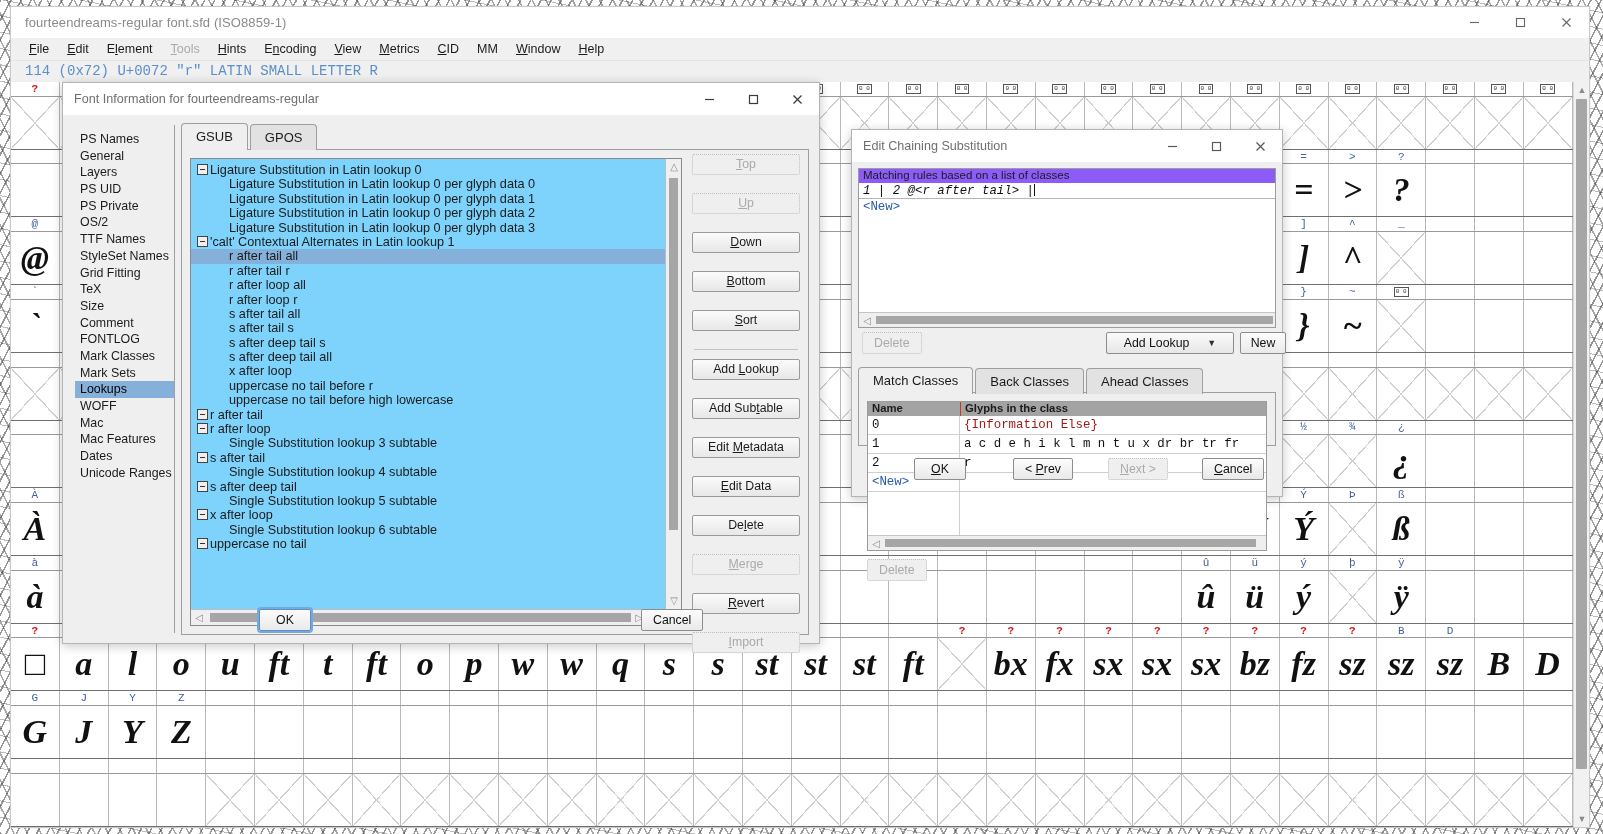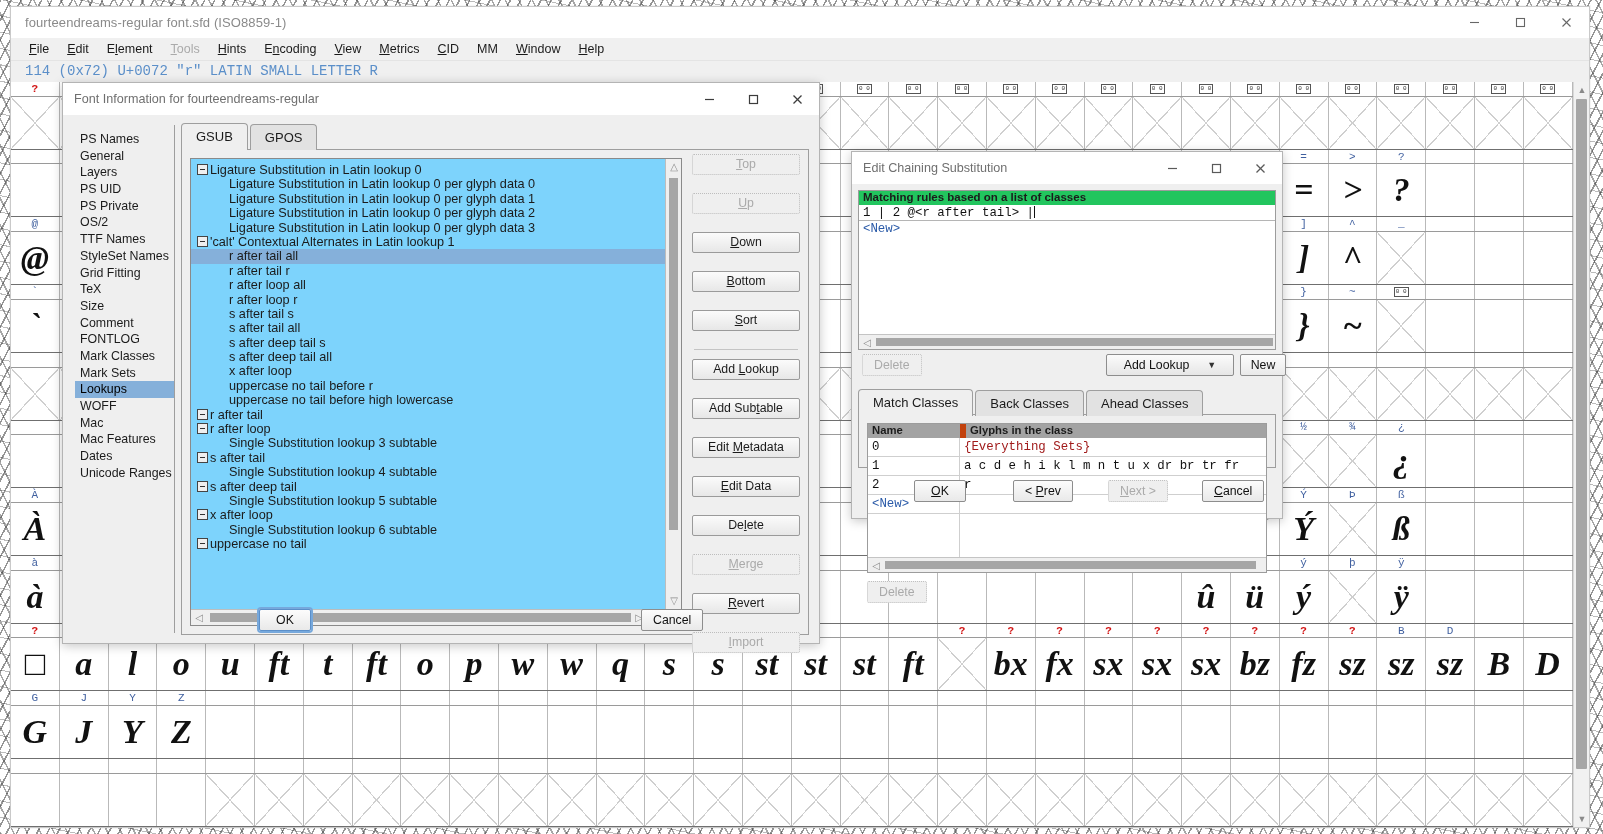--- a/index.html
+++ b/index.html
@@ -291,43 +291,43 @@
     padding: 0 11px;
     text-align: center; font-size: 12.3px; color: #111;
     background: linear-gradient(#fcfcfc, #e9e9e9);
     border: 1px solid #8d8d8d; border-radius: 2px;
   }
   .btn-std.default { box-shadow: 0 0 0 2px #76a8dc; border-color: #5b8fc9; }
   .btn-std.disabled { color: #aaa; border: 1px dotted #c0c0c0; background:#efefef; }
 
   
   #chaining {
-    left: 851px; top: 151px; width: 432px; height: 368px;
+    left: 851px; top: 129px; width: 432px; height: 368px;
   }
   #chaining .body { position: absolute; left:0; top:32px; right:0; bottom:0; }
 
   .cs-section {
     position: absolute; left: 6px; right: 6px; top: 6px; height: 160px;
     border: 1px solid #9c9c9c; background: #ffffff; overflow: hidden;
   }
   .cs-head {
-    height: 14px; background: #22c55e;
-    font-size: 11.5px; font-weight: bold; color: #1b1b1b;
+    height: 14px; background: #8b5cf6;
+    font-size: 11.5px; font-weight: normal; color: #1b1b1b;
     padding-left: 4px; line-height: 13px;
     white-space: nowrap; overflow: hidden;
   }
   .cs-rows { position: absolute; left:0; right:0; top:14px; bottom: 15px; background:#fff; }
   .cs-row {
     height: 16px; line-height: 16px;
     font-family: "Liberation Mono", monospace;
     font-size: 12.4px; color: #111;
     padding-left: 4px; white-space: nowrap;
     border-bottom: 1px solid #d2d2d2;
   }
-  .cs-row.first { border-bottom: 1px solid #b5b5b5; }
+  .cs-row.first { border-bottom: 1px solid #b5b5b5; font-style: italic; }
   .cs-row.new { color: #2a5aa8; border-bottom: none; }
   .caret { display:inline-block; width:1px; height:12px; background:#111; vertical-align:-2px; }
 
   .cs-hsb {
     position: absolute; left: 0; right: 0; bottom: 0; height: 15px;
     background: #efefef; border-top: 1px solid #c4c4c4;
   }
   .cs-hsb .thumb { position:absolute; left:17px; right:2px; top:3px; bottom:3px; background:#a6a6a6; }
 
   .cs-midrow { position:absolute; left: 6px; right: 6px; top: 170px; height: 24px; }
@@ -345,21 +345,21 @@
   .cs-tabpane {
     position:absolute; left:0; right:0; top:25px; bottom:0;
     border:1px solid #9e9e9e; background:#efefef;
   }
   .cls-table {
     position:absolute; left:8px; right:8px; top:8px; height: 150px;
     border: 1px solid #9c9c9c; background:#fff; overflow:hidden;
   }
   .cls-head { display:flex; height:14px; background:#a3a3a3; font-size:11.3px; font-weight:bold; color:#1b1b1b; }
   .cls-head .c1 { width: 92px; padding-left:4px; line-height:13px; }
-  .cls-head .c2 { flex:1; padding-left:4px; line-height:13px; border-left:6px solid #c2410c; }
+  .cls-head .c2 { flex:1; padding-left:4px; line-height:13px; border-left:1px solid #c2410c; }
   .cls-body { position:absolute; left:0; right:0; top:14px; bottom:15px; background:#fff; }
   .cls-row { display:flex; height:19px; border-bottom:1px solid #cfcfcf; }
   .cls-row .c1 {
     width:92px; padding-left:4px;
     font-family:"Liberation Mono", monospace; font-size:12.4px; color:#111;
     line-height:19px; border-right:1px solid #cfcfcf;
   }
   .cls-row .c2 {
     flex:1; padding-left:4px;
     font-family:"Liberation Mono", monospace; font-size:12.4px; color:#111;
@@ -1305,22 +1305,22 @@
                 <div class="tnode lvl1"><span class="expander"></span><span>Ligature Substitution in Latin lookup 0</span></div>
                 <div class="tnode lvl2"><span>Ligature Substitution in Latin lookup 0 per glyph data 0</span></div>
                 <div class="tnode lvl2"><span>Ligature Substitution in Latin lookup 0 per glyph data 1</span></div>
                 <div class="tnode lvl2"><span>Ligature Substitution in Latin lookup 0 per glyph data 2</span></div>
                 <div class="tnode lvl2"><span>Ligature Substitution in Latin lookup 0 per glyph data 3</span></div>
                 <div class="tnode lvl1"><span class="expander"></span><span>'calt' Contextual Alternates in Latin lookup 1</span></div>
                 <div class="tnode lvl2 sel"><span>r after tail all</span></div>
                 <div class="tnode lvl2"><span>r after tail r</span></div>
                 <div class="tnode lvl2"><span>r after loop all</span></div>
                 <div class="tnode lvl2"><span>r after loop r</span></div>
+                <div class="tnode lvl2"><span>s after tail all</span></div>
                 <div class="tnode lvl2"><span>s after tail s</span></div>
-                <div class="tnode lvl2"><span>s after tail all</span></div>
                 <div class="tnode lvl2"><span>s after deep tail s</span></div>
                 <div class="tnode lvl2"><span>s after deep tail all</span></div>
                 <div class="tnode lvl2"><span>x after loop</span></div>
                 <div class="tnode lvl2"><span>uppercase no tail before r</span></div>
                 <div class="tnode lvl2"><span>uppercase no tail before high lowercase</span></div>
                 <div class="tnode lvl1"><span class="expander"></span><span>r after tail</span></div>
                 <div class="tnode lvl1"><span class="expander"></span><span>r after loop</span></div>
                 <div class="tnode lvl2"><span>Single Substitution lookup 3 subtable</span></div>
                 <div class="tnode lvl1"><span class="expander"></span><span>s after tail</span></div>
                 <div class="tnode lvl2"><span>Single Substitution lookup 4 subtable</span></div>
@@ -1421,21 +1421,21 @@
           </div>
         <div class="cs-tabpane">
           <div class="cls-table">
             <div class="cls-head">
               <div class="c1">Name</div>
               <div class="c2">Glyphs in the class</div>
             </div>
             <div class="cls-body" id="cls-rows">
                 <div class="cls-row">
                   <div class="c1">0</div>
-                  <div class="c2 red">{Everything Sets}</div>
+                  <div class="c2 red">{Information Else}</div>
                 </div>
                 <div class="cls-row">
                   <div class="c1">1</div>
                   <div class="c2">a c d e h i k l m n t u x dr br tr fr</div>
                 </div>
                 <div class="cls-row">
                   <div class="c1">2</div>
                   <div class="c2">r</div>
                 </div>
                 <div class="cls-row new">

